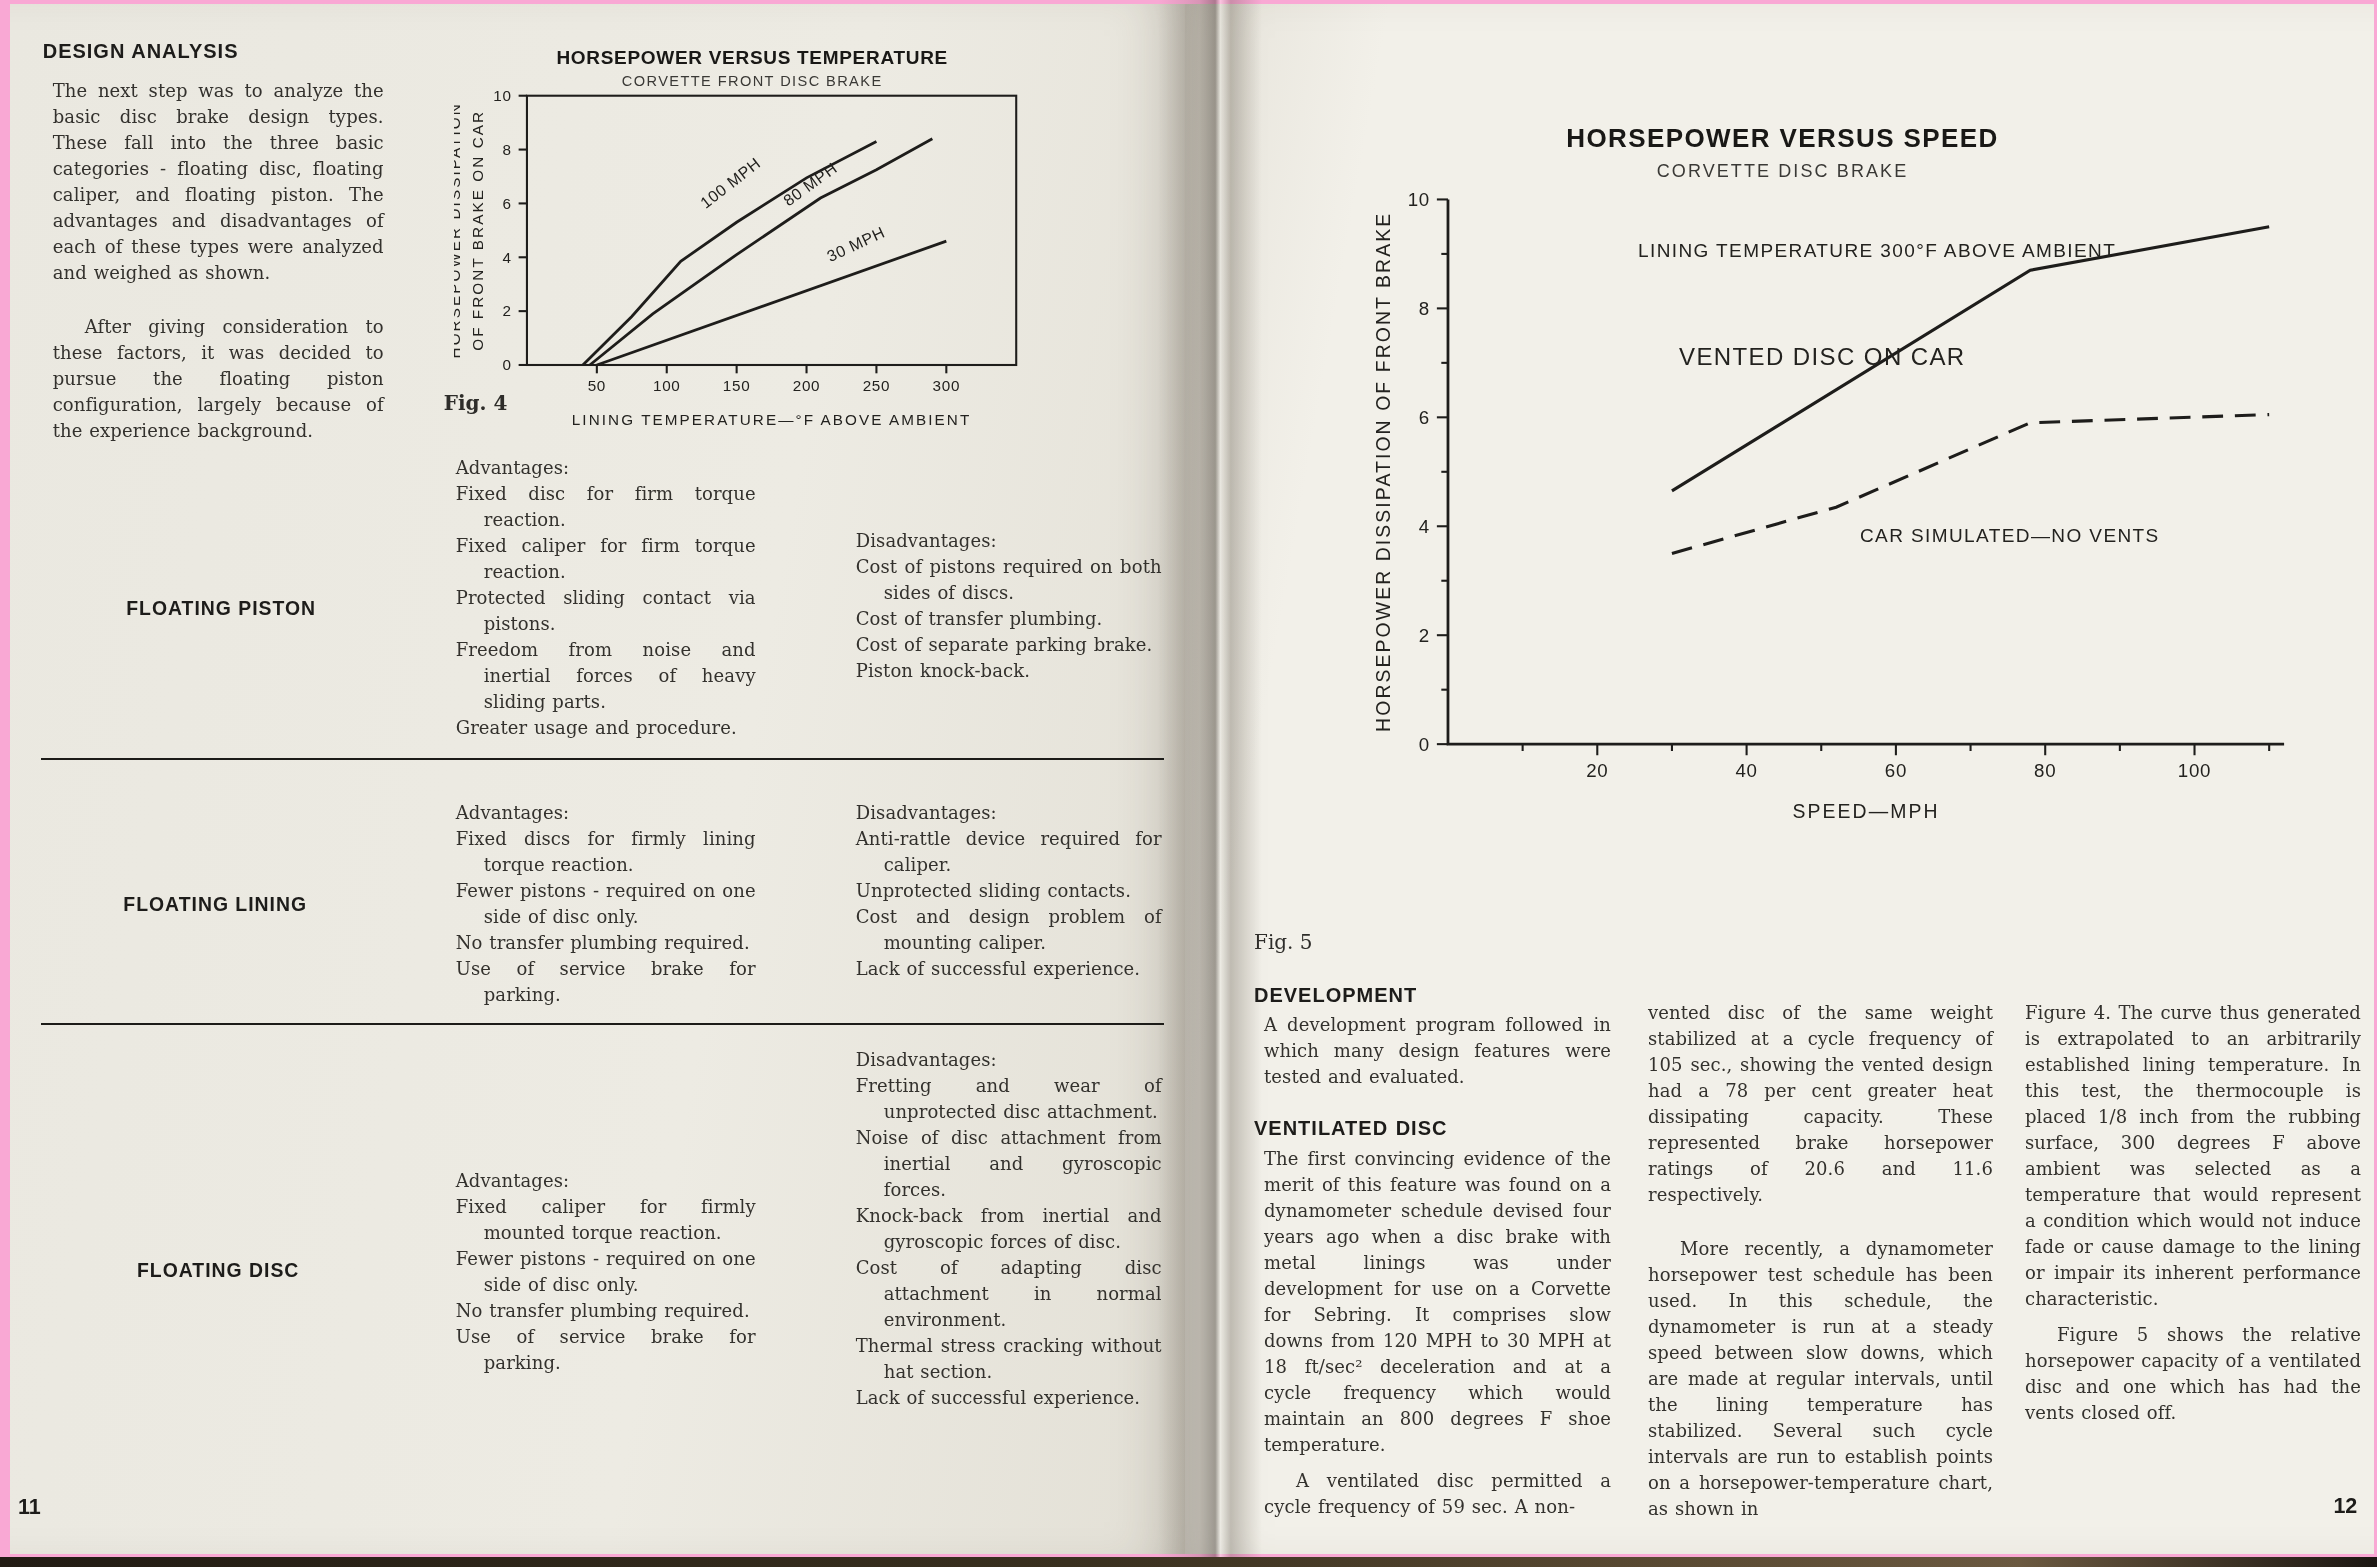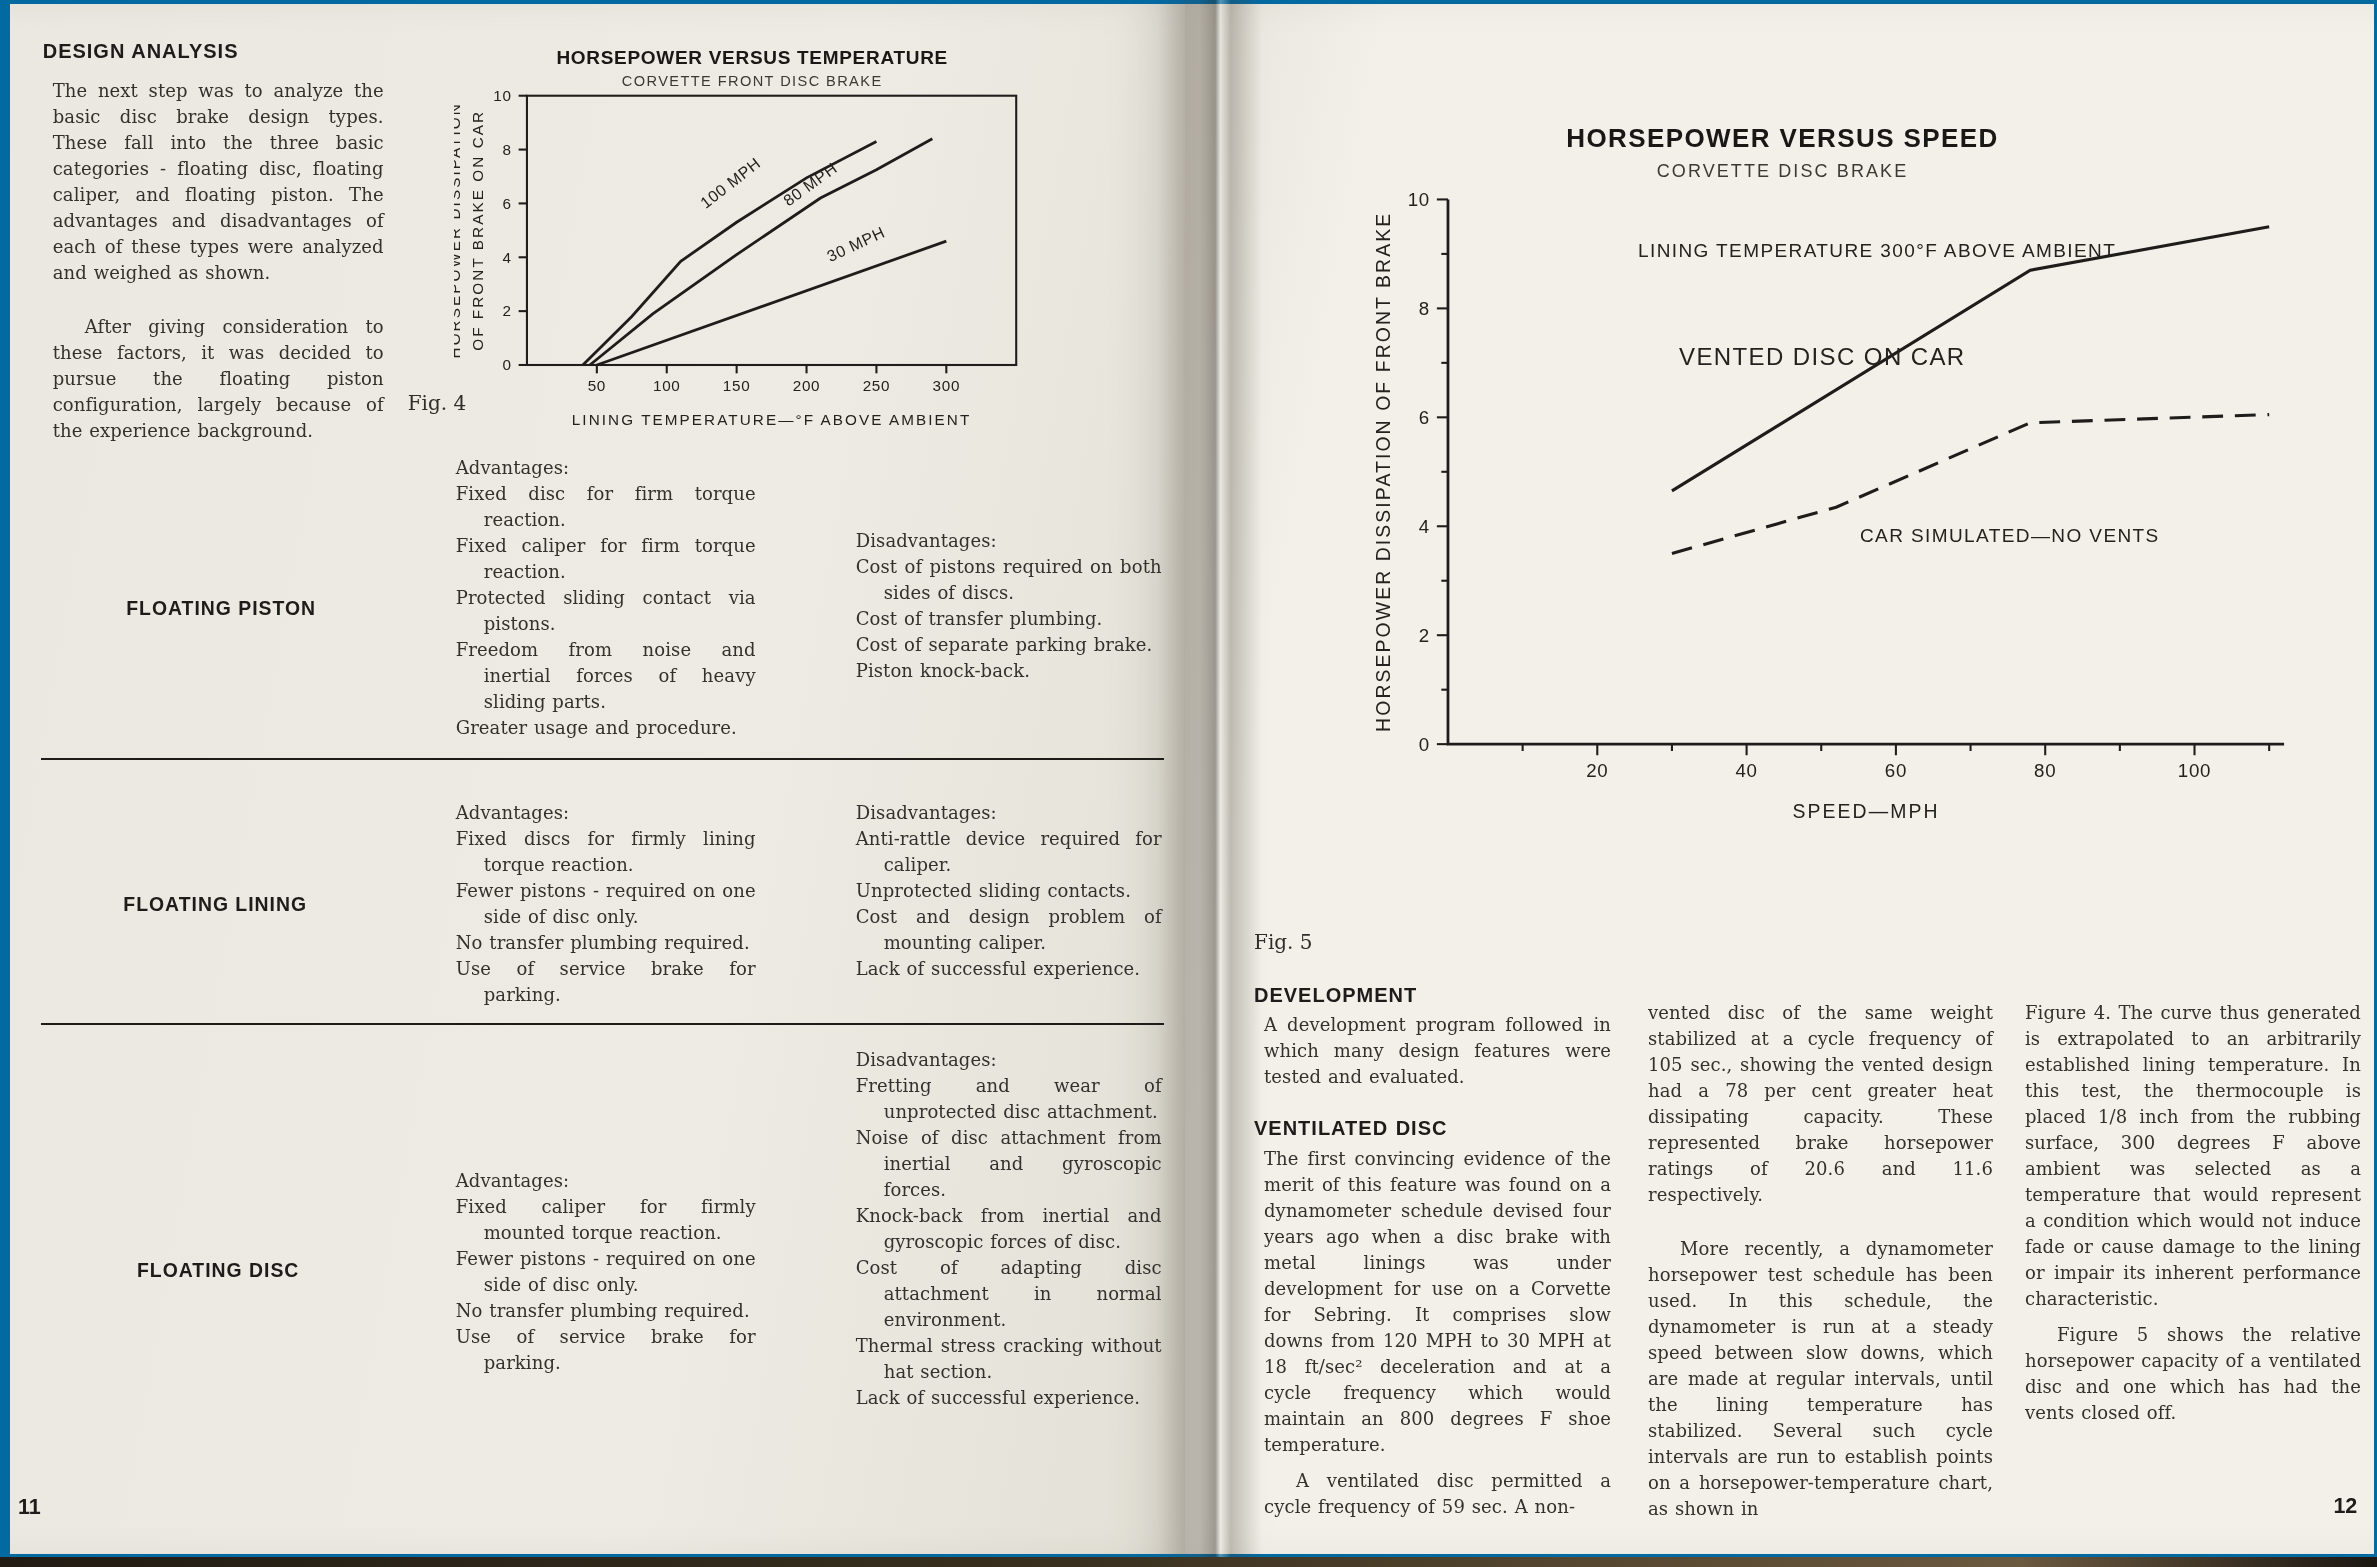--- a/index.html
+++ b/index.html
@@ -1,16 +1,16 @@
 <!DOCTYPE html>
 <html style="font-size:11px"><head>
 <meta charset="utf-8">
 <style>
   html,body{margin:0;padding:0;background:#151210;}
-  #spread{position:relative;width:2377px;height:1568px;background:#0369a1;overflow:hidden;
+  #spread{position:relative;width:2377px;height:1568px;background:#f9a8d4;overflow:hidden;
           font-family:"DejaVu Serif", serif;color:#33312d;}
   .page{position:absolute;top:4.2px;height:1550px;}
   #page-left{left:9.7px;width:1175px;background:linear-gradient(100deg,#eae8e0 0%,#edebe3 60%,#e3e0d6 100%);
              box-shadow:inset -49px 0 62px -42px rgba(60,50,38,.35);}
   #page-right{left:1185px;width:1189px;background:linear-gradient(100deg,#e6e3da 0%,#f2f0e9 14%,#f2f0e9 100%);
               box-shadow:inset 56px 0 69px -49px rgba(60,50,38,.40);}
   .gutter{position:absolute;top:0;left:1158px;width:104px;height:1568px;pointer-events:none;
           background:linear-gradient(to right,rgba(0,0,0,0) 0%,rgba(70,60,45,.18) 40%,rgba(50,42,32,.38) 55%,rgba(255,255,250,.30) 60%,rgba(70,60,45,.25) 70%,rgba(0,0,0,0) 100%);}
   .bottom-edge{position:absolute;left:0;bottom:0;width:2377px;height:11px;
           background:linear-gradient(to right,#221c14 0%,#39301f 45%,#5c4c34 72%,#6b5940 85%,#1c1712 100%);}
@@ -82,21 +82,21 @@
         <polyline points="195.64285714285714,402 286.2857142857143,328.28 407.14285714285717,242.92000000000002 528,161.44 608.5714285714286,120.69999999999999 689.1428571428571,76.07999999999998" fill="none" stroke="#1e1d1b" stroke-width="4"></polyline>
         <polyline points="205.71428571428572,402 709.2857142857143,223.52" fill="none" stroke="#1e1d1b" stroke-width="4"></polyline>
         <text transform="translate(403.1142857142857,145.92000000000002) rotate(-38)" text-anchor="middle" class="seriesLabel" style="font-size:23px">100 MPH</text>
         <text transform="translate(517.9285714285714,147.85999999999999) rotate(-36)" text-anchor="middle" class="seriesLabel" style="font-size:23px">80 MPH</text>
         <text transform="translate(582.3857142857144,235.16000000000003) rotate(-25)" text-anchor="middle" class="seriesLabel" style="font-size:23px">30 MPH</text>
         <text x="457.5" y="488" text-anchor="middle" class="axisLabel" style="font-size:22px">LINING TEMPERATURE—°F ABOVE AMBIENT</text>
         <text transform="translate(9,208) rotate(-90)" text-anchor="middle" class="axisLabel" style="font-size:22px">HORSEPOWER DISSIPATION</text>
         <text transform="translate(41,208) rotate(-90)" text-anchor="middle" class="axisLabel" style="font-size:22px">OF FRONT BRAKE ON CAR</text>
       </svg>
 
-    <div class="abs fig-caption" style="left:398px;top:387px;">Fig. 4</div>
+    <div class="abs fig-caption" style="left:434px;top:387px;font-weight:bold;">Fig. 4</div>
 
     <div class="abs list-block" style="left:446px;top:451px;width:300px;">
       <div class="list-head">Advantages:</div>
       <div>
           <div class="li">Fixed disc for firm torque reaction.</div>
           <div class="li">Fixed caliper for firm torque reaction.</div>
           <div class="li">Protected sliding contact via pistons.</div>
           <div class="li">Freedom from noise and inertial forces of heavy sliding parts.</div>
           <div class="li">Greater usage and procedure.</div>
         </div>

